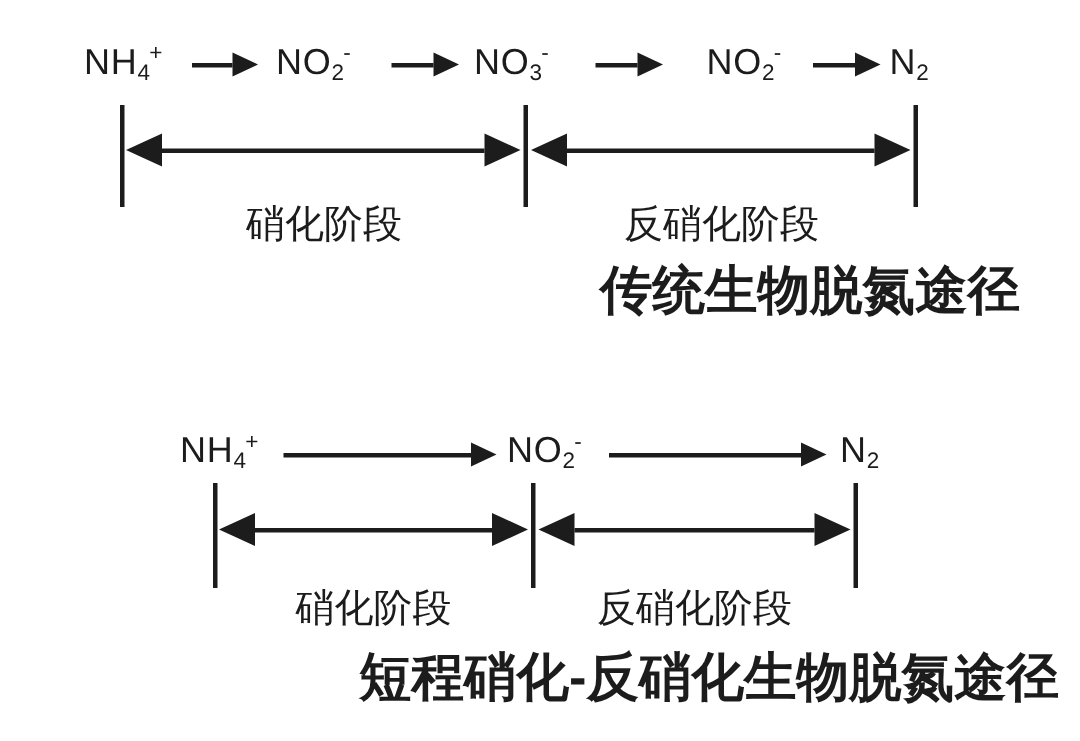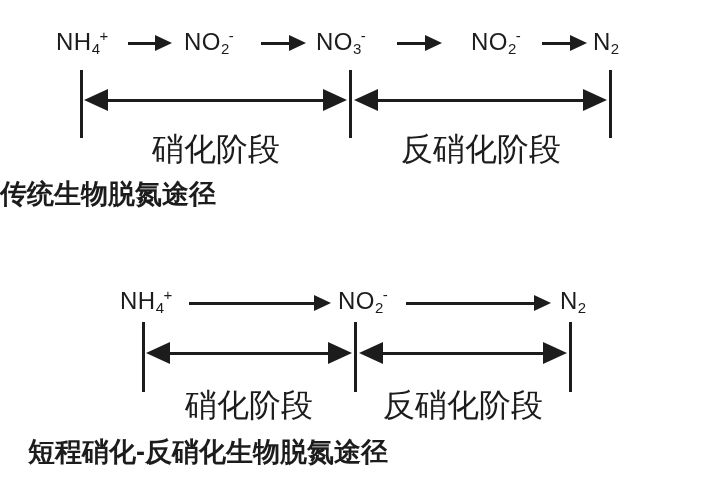--- a/index.html
+++ b/index.html
@@ -75,33 +75,33 @@
   
   .vbar {
     position: absolute;
     width: 3px;
     background: var(--ink);
   }
 
   
   .stage-label {
     position: absolute;
-    font-size: 32px;
+    font-size: 26px;
     line-height: 30px;
     text-align: center;
     color: var(--ink);
   }
 
   
   .diagram-title {
     position: absolute;
-    font-size: 27px;
+    font-size: 35px;
     line-height: 32px;
     font-weight: bold;
-    text-align: left;
+    text-align: right;
     color: var(--ink);
   }
 </style>
 </head>
 <body>
 
 <div class="figure">
 
   <div>
 

